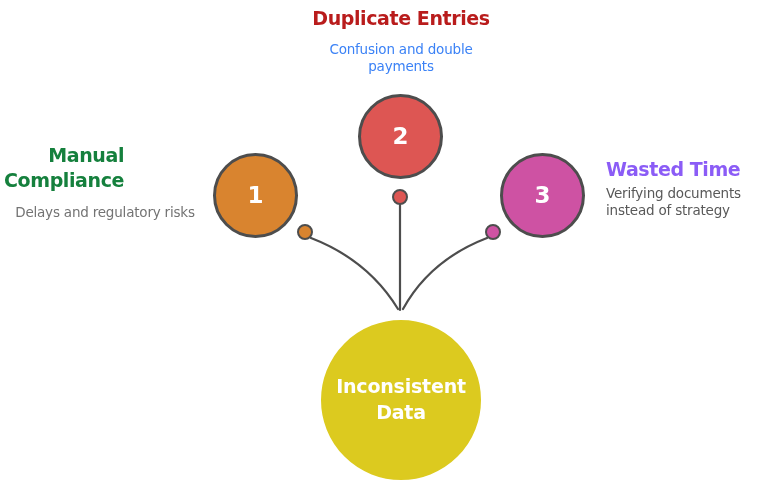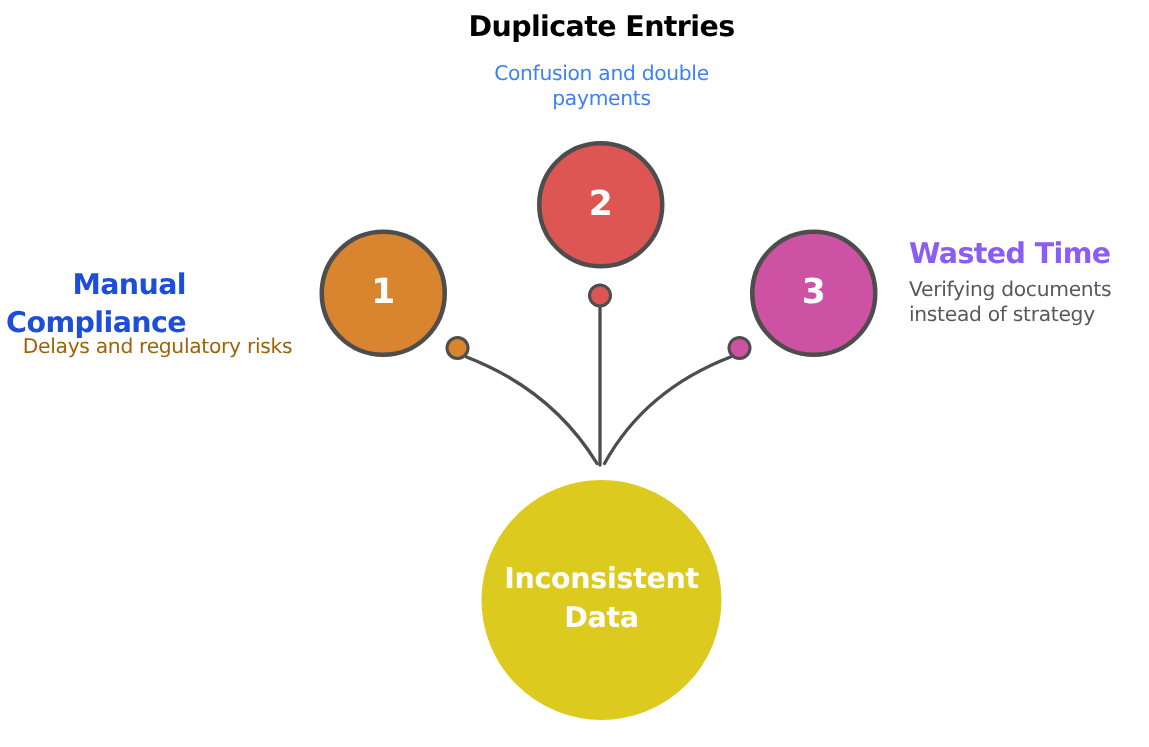--- a/index.html
+++ b/index.html
@@ -62,28 +62,28 @@
 <body>
 
 <div class="canvas">
 
   <svg class="connectors" viewBox="0 0 766 498">
     <path d="M311 238 Q368 260 398 309" style="stroke: rgb(77, 77, 77);"></path>
     <path d="M400 205 L400 310" style="stroke: rgb(77, 77, 77);"></path>
     <path d="M487 238 Q430 260 403 309" style="stroke: rgb(77, 77, 77);"></path>
   </svg>
 
-  <div class="node-title t1" style="color: #1d4ed8; margin-top: 35px;">Manual Compliance</div>
-  <div class="node-desc d1" style="color: #a16207; margin-top: 19px;">Delays and regulatory risks</div>
+  <div class="node-title t1" style="color: #15803d;">Manual Compliance</div>
+  <div class="node-desc d1" style="color: #737373;">Delays and regulatory risks</div>
   <div class="node-circle c1" style="background: rgb(217, 132, 47);">
     <span class="node-number">1</span>
   </div>
   <div class="node-dot dot1" style="background: rgb(217, 132, 47);"></div>
 
-  <div class="node-title t2" style="color: #000000;">Duplicate Entries</div>
+  <div class="node-title t2" style="color: #b91c1c;">Duplicate Entries</div>
   <div class="node-desc d2" style="color: #3b82f6;">Confusion and double payments</div>
   <div class="node-circle c2" style="background: rgb(221, 86, 83);">
     <span class="node-number">2</span>
   </div>
   <div class="node-dot dot2" style="background: rgb(221, 86, 83);"></div>
 
   <div class="node-title t3" style="color: #8b5cf6;">Wasted Time</div>
   <div class="node-desc d3" style="color: rgb(89, 89, 89);">Verifying documents instead of strategy</div>
   <div class="node-circle c3" style="background: rgb(206, 82, 163);">
     <span class="node-number">3</span>

